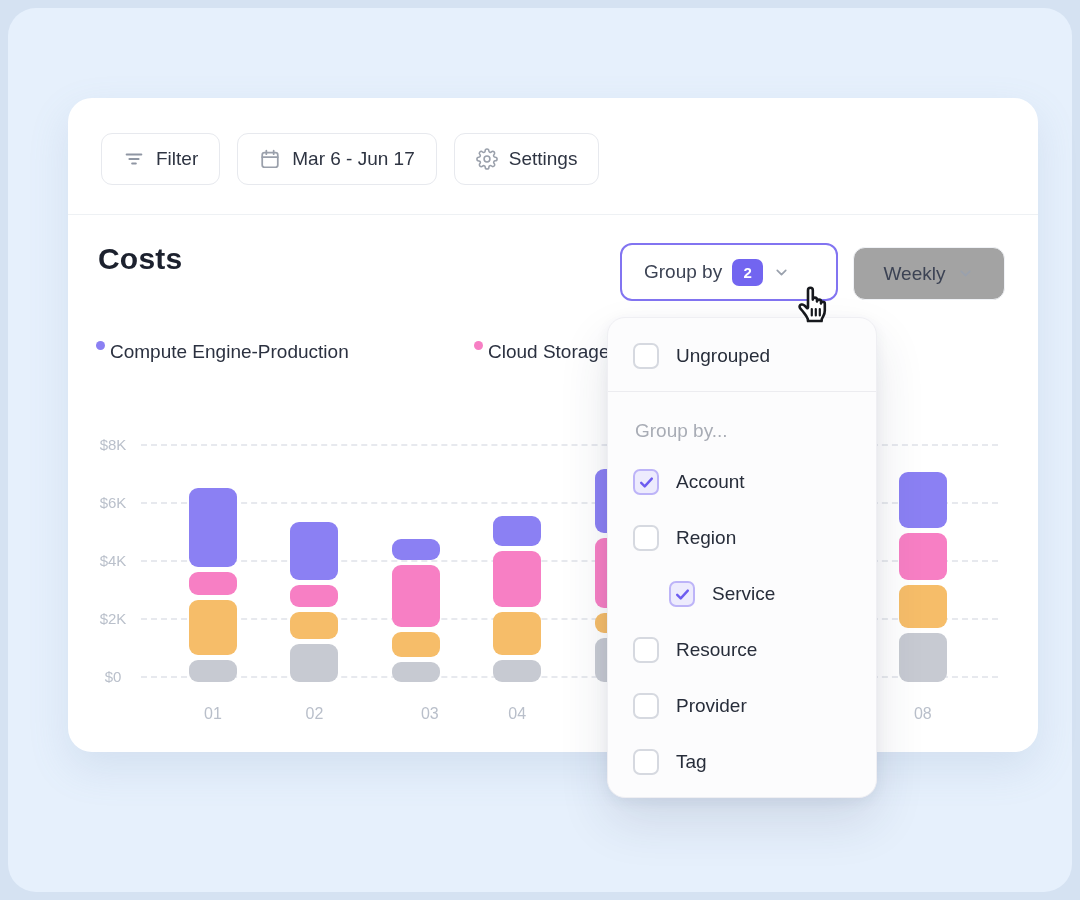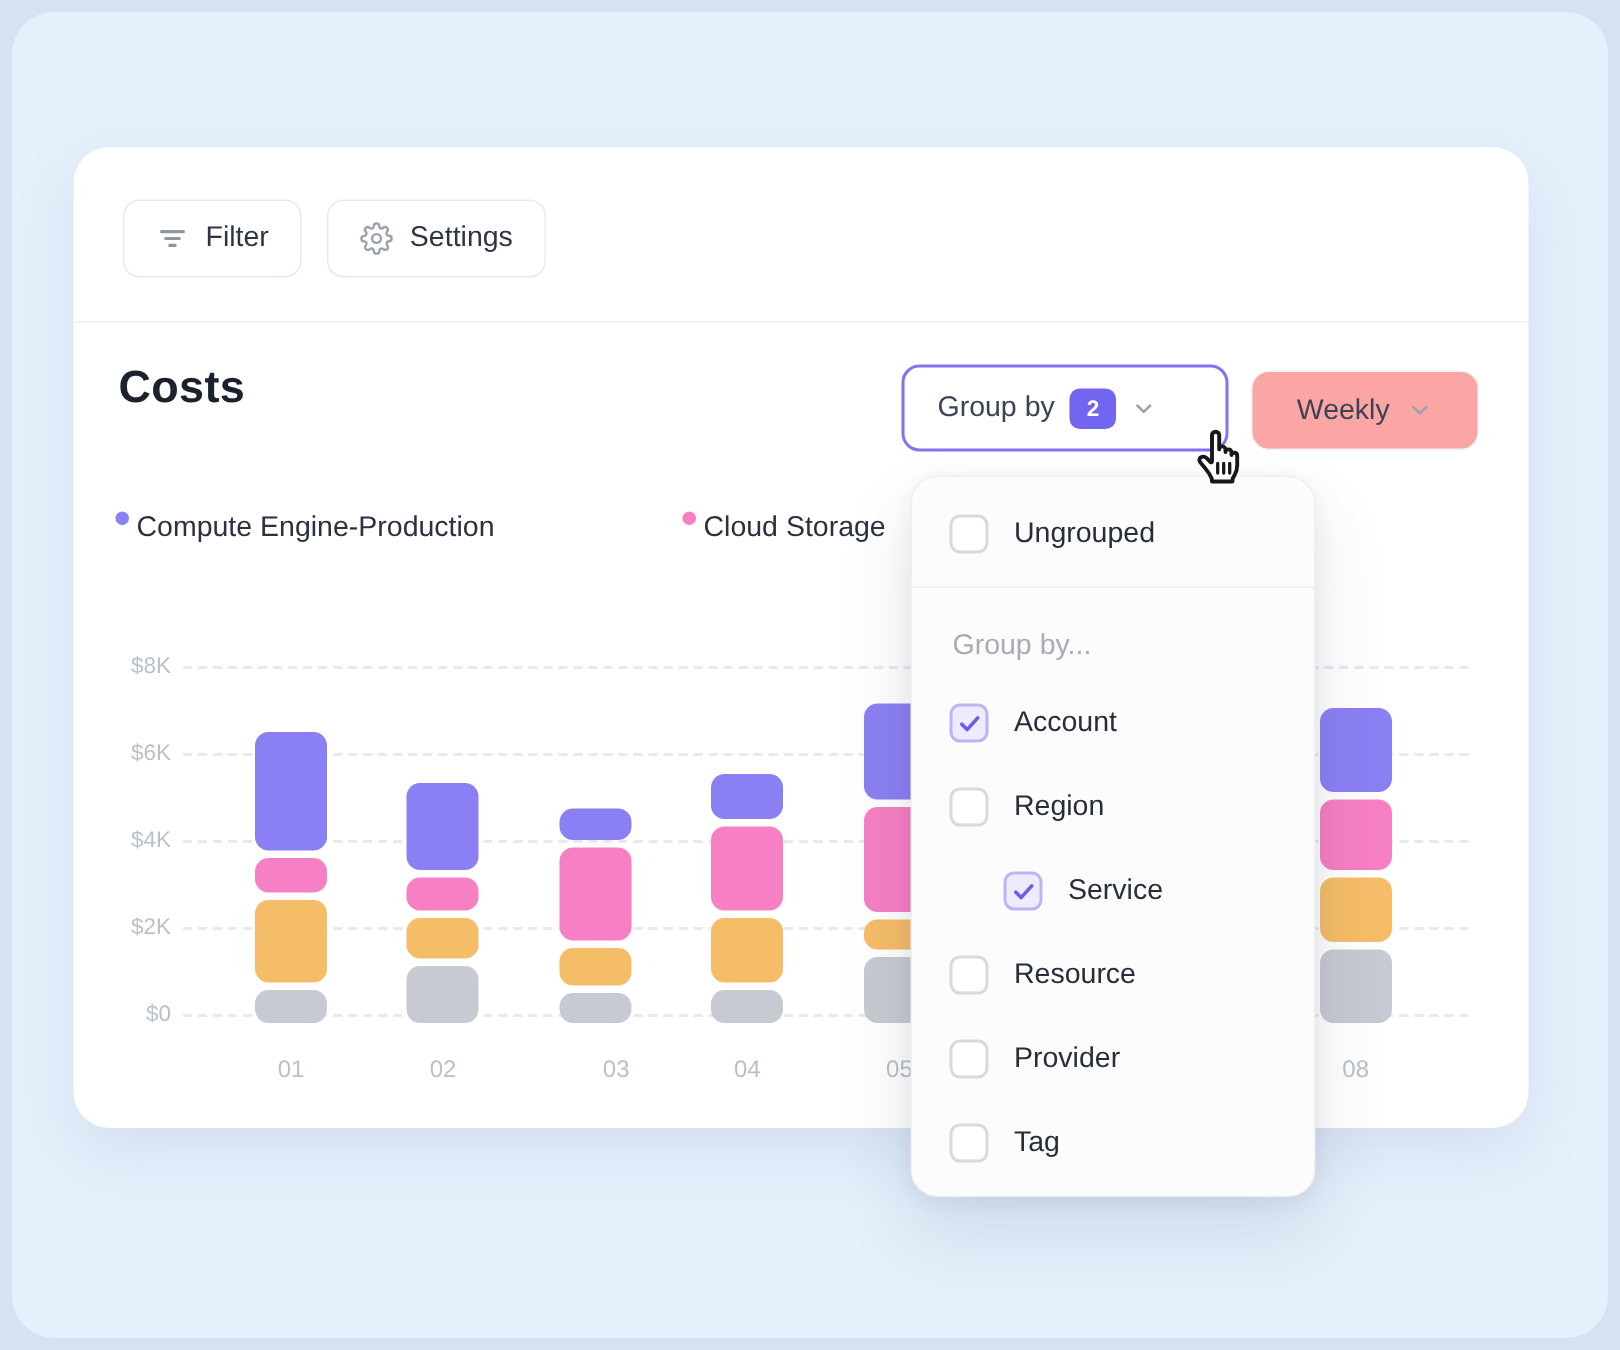--- a/index.html
+++ b/index.html
@@ -1,43 +1,43 @@
 <!DOCTYPE html>
 <html><head>
 <meta charset="utf-8">
 <style>
   * { margin:0; padding:0; box-sizing:border-box; }
   html,body { width:1080px; height:900px; }
   body { font-family:"Liberation Sans","DejaVu Sans",sans-serif; }
   #canvas { position:relative; width:1080px; height:900px; background:#d5e2f2; overflow:hidden; }
   #inner-frame { position:absolute; left:8px; top:8px; width:1064px; height:884px; background:#e6f0fc; border-radius:28px; }
-  #card { position:absolute; left:49px; top:98px; width:970px; height:654px; background:#ffffff; border-radius:24px; box-shadow:0 16px 40px rgba(110,140,180,0.16); }
+  #card { position:absolute; left:68px; top:98px; width:970px; height:654px; background:#ffffff; border-radius:24px; box-shadow:0 16px 40px rgba(110,140,180,0.16); }
 
   
   #toolbar { position:absolute; left:33px; top:35px; right:33px; height:52px; display:flex; gap:17px; }
   .tbtn { display:flex; align-items:center; gap:11px; height:52px; padding:0 21px; background:#fff; border:1px solid #e7e9ee; border-radius:11px; font-size:19px; color:#2e3442; font-weight:500; cursor:pointer; white-space:nowrap; }
   .tbtn svg { display:block; }
   #toolbar-divider { position:absolute; left:0; top:116px; width:100%; height:1px; background:#eef1f4; }
 
   
   #page-title { position:absolute; left:30px; top:144px; font-size:30px; font-weight:700; color:#1c212e; letter-spacing:0.2px; }
   #group-by-button { position:absolute; left:552px; top:145px; width:218px; height:58px; background:#fff; border:2px solid #8274f1; border-radius:12px; display:flex; align-items:center; gap:10px; padding:0 16px 0 22px; cursor:pointer; }
   #group-by-button .lbl { font-size:19px; color:#3c4354; font-weight:500; }
   #group-by-badge { min-width:31px; height:27px; background:#7265f0; border-radius:7px; color:#fff; font-size:15px; font-weight:700; display:flex; align-items:center; justify-content:center; padding:0 6px; }
-  #interval-button { position:absolute; left:785px; top:149px; width:152px; height:53px; background:#fca5a5; border:1px solid #f0f2f6; border-radius:12px; display:flex; align-items:center; justify-content:center; gap:12px; cursor:pointer; }
+  #interval-button { position:absolute; left:785px; top:149px; width:152px; height:53px; background:#a3a3a3; border:1px solid #f0f2f6; border-radius:12px; display:flex; align-items:center; justify-content:center; gap:12px; cursor:pointer; }
   #interval-button .lbl { font-size:19px; color:#3c4354; font-weight:500; }
 
   
   #legend { position:absolute; left:0; top:0; width:100%; height:100%; pointer-events:none; }
   .legend-item { position:absolute; top:243px; display:flex; gap:5px; font-size:19px; color:#2b3140; }
   .legend-dot { width:9px; height:9px; border-radius:50%; }
 
   
   #chart { position:absolute; left:0; top:0; width:100%; height:100%; }
-  .ytick { position:absolute; width:40px; text-align:right; font-size:15px; color:#bac0cb; transform:translateY(-50%); }
+  .ytick { position:absolute; width:40px; text-align:center; font-size:15px; color:#bac0cb; transform:translateY(-50%); }
   .gridline { position:absolute; left:73px; width:857px; height:0; border-top:2px dashed #e7e9ee; }
   .bar-seg { position:absolute; border-radius:9px; }
   .xtick { position:absolute; transform:translateX(-50%); font-size:16px; color:#b9bfca; }
 
   
   #group-by-menu { position:absolute; left:607px; top:317px; width:270px; height:481px; background:#fcfcfd; border:1px solid #efeff3; border-radius:18px; box-shadow:0 24px 50px rgba(40,50,80,0.12), 0 4px 14px rgba(40,50,80,0.06); z-index:20; }
   .menu-row { position:absolute; left:25px; display:flex; align-items:center; gap:17px; height:28px; cursor:pointer; }
   .menu-row .mlabel { font-size:19px; color:#272d3a; }
   #menu-divider { position:absolute; left:0; top:73px; width:100%; height:1px; background:#ececf0; }
   #menu-section-label { position:absolute; left:27px; top:102px; font-size:19px; color:#a8acb5; }
@@ -55,20 +55,29 @@
 
   <div id="card">
     <div id="toolbar">
         <div class="tbtn">
           <span style="display: flex;">
             <svg width="22" height="22" viewBox="0 0 24 24" fill="none" stroke="#8f96a3" stroke-width="2.2" stroke-linecap="round">
               <path d="M4 7h16M7 12h10M10 17h4"></path>
             </svg>
           </span>
           <span>Filter</span>
+        </div>
+        <div class="tbtn">
+          <span style="display: flex;">
+            <svg width="22" height="22" viewBox="0 0 24 24" fill="none" stroke="#9aa0ab" stroke-width="1.9" stroke-linecap="round">
+              <rect x="3.5" y="5" width="17" height="16" rx="2.5"></rect>
+              <path d="M8 2.8v4M16 2.8v4M3.5 10h17"></path>
+            </svg>
+          </span>
+          <span>Mar 6 - Jun 17</span>
         </div>
         <div class="tbtn">
           <span style="display: flex;">
             <svg width="22" height="22" viewBox="0 0 24 24" fill="none" stroke="#9aa0ab" stroke-width="1.7" stroke-linejoin="round">
               <circle cx="12" cy="12" r="3.2"></circle>
               <path d="M19.4 15a1.65 1.65 0 0 0 .33 1.82l.06.06a2 2 0 1 1-2.83 2.83l-.06-.06a1.65 1.65 0 0 0-1.82-.33 1.65 1.65 0 0 0-1 1.51V21a2 2 0 0 1-4 0v-.09A1.65 1.65 0 0 0 9 19.4a1.65 1.65 0 0 0-1.82.33l-.06.06a2 2 0 1 1-2.83-2.83l.06-.06a1.65 1.65 0 0 0 .33-1.82 1.65 1.65 0 0 0-1.51-1H3a2 2 0 0 1 0-4h.09A1.65 1.65 0 0 0 4.6 9a1.65 1.65 0 0 0-.33-1.82l-.06-.06a2 2 0 1 1 2.83-2.83l.06.06a1.65 1.65 0 0 0 1.82.33H9a1.65 1.65 0 0 0 1-1.51V3a2 2 0 0 1 4 0v.09a1.65 1.65 0 0 0 1 1.51 1.65 1.65 0 0 0 1.82-.33l.06-.06a2 2 0 1 1 2.83 2.83l-.06.06a1.65 1.65 0 0 0-.33 1.82V9a1.65 1.65 0 0 0 1.51 1H21a2 2 0 0 1 0 4h-.09a1.65 1.65 0 0 0-1.51 1z"></path>
             </svg>
           </span>
           <span>Settings</span>
         </div>

